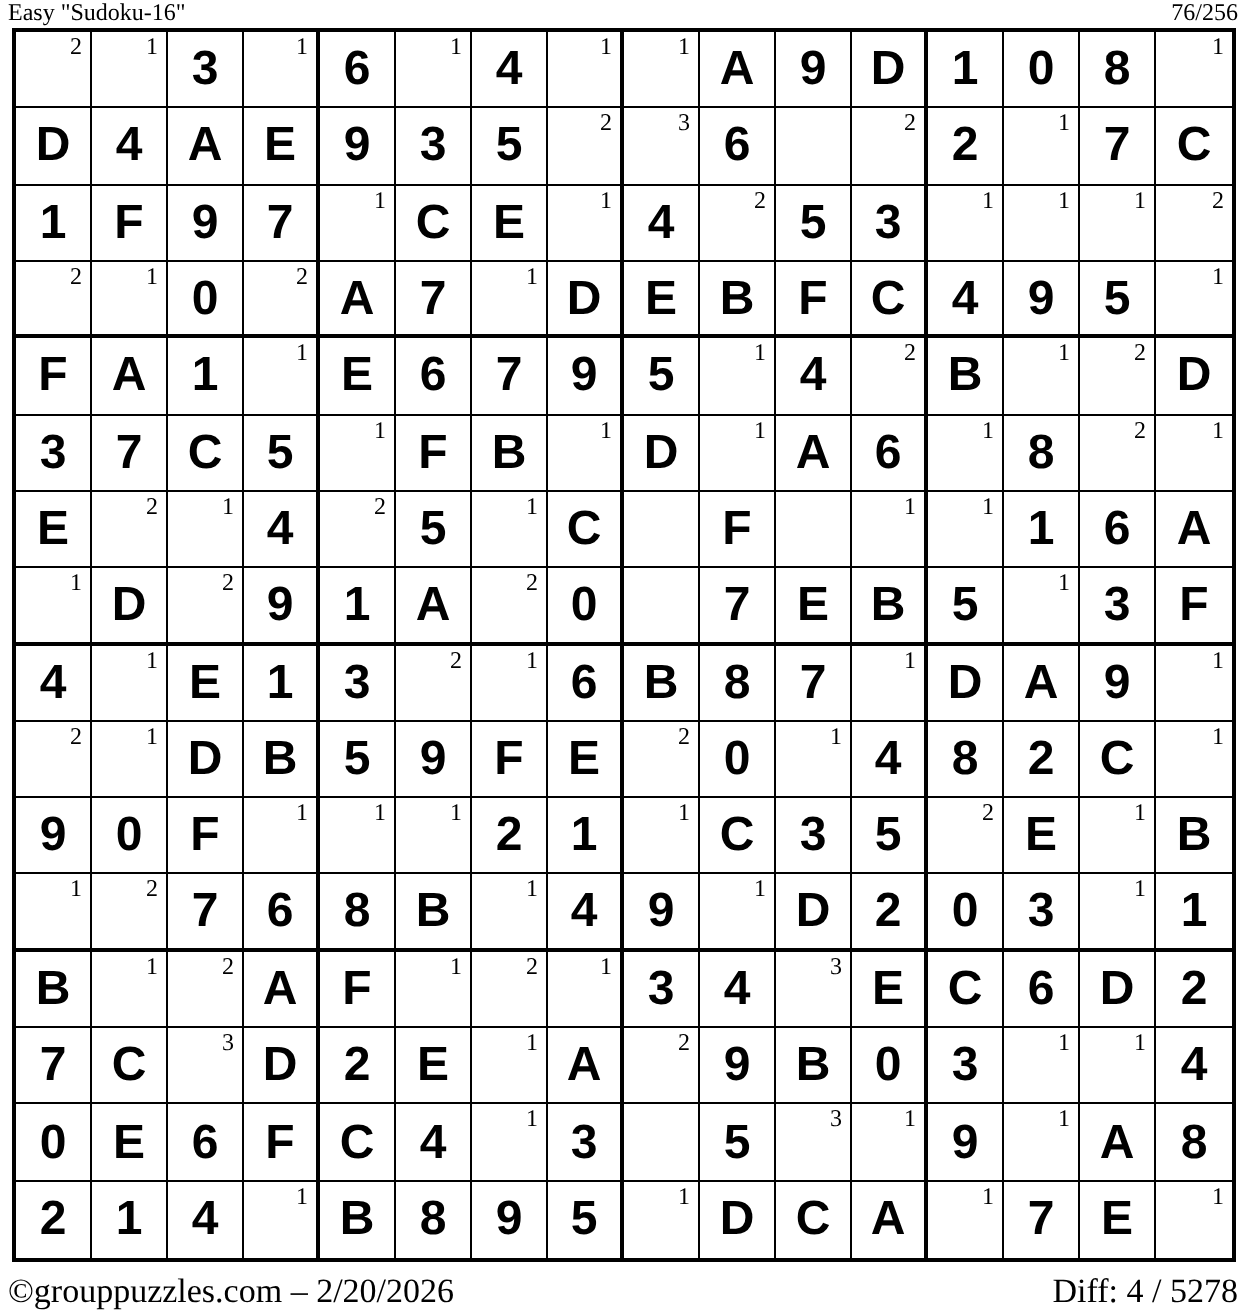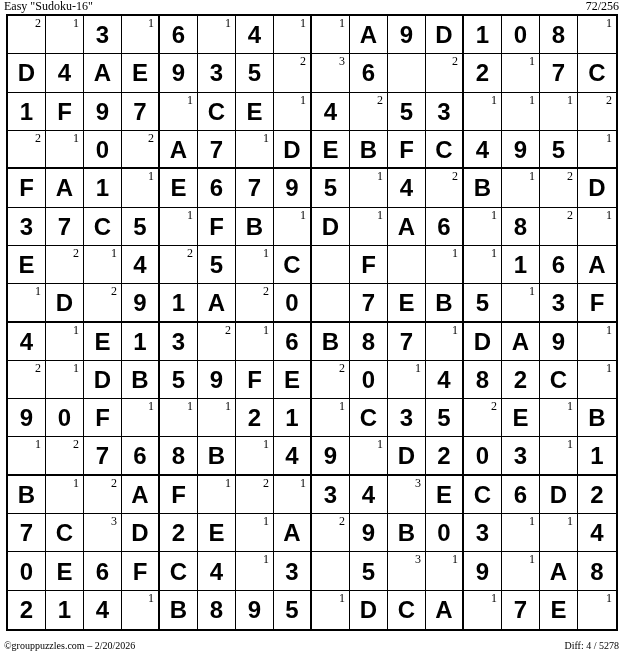--- a/index.html
+++ b/index.html
@@ -58,31 +58,31 @@
     font-family: "Liberation Serif", serif;
     font-size: 12px;
     line-height: 12px;
   }
   .footer {
     position: absolute;
     left: 4px; right: 5px; bottom: 5px;
     display: flex;
     justify-content: space-between;
     align-items: flex-end;
-    font-size: 10px;
+    font-size: 17px;
     line-height: 14px;
   }
 </style>
 </head>
 <body>
 
 <div class="page">
   <div class="header">
     <span>Easy "Sudoku-16"</span>
-    <span>72/256</span>
+    <span>76/256</span>
   </div>
 
   <div class="grid">
       <div class="cell">
         <span class="sup">2</span>
       </div>
       <div class="cell">
         <span class="sup">1</span>
       </div>
       <div class="cell">

